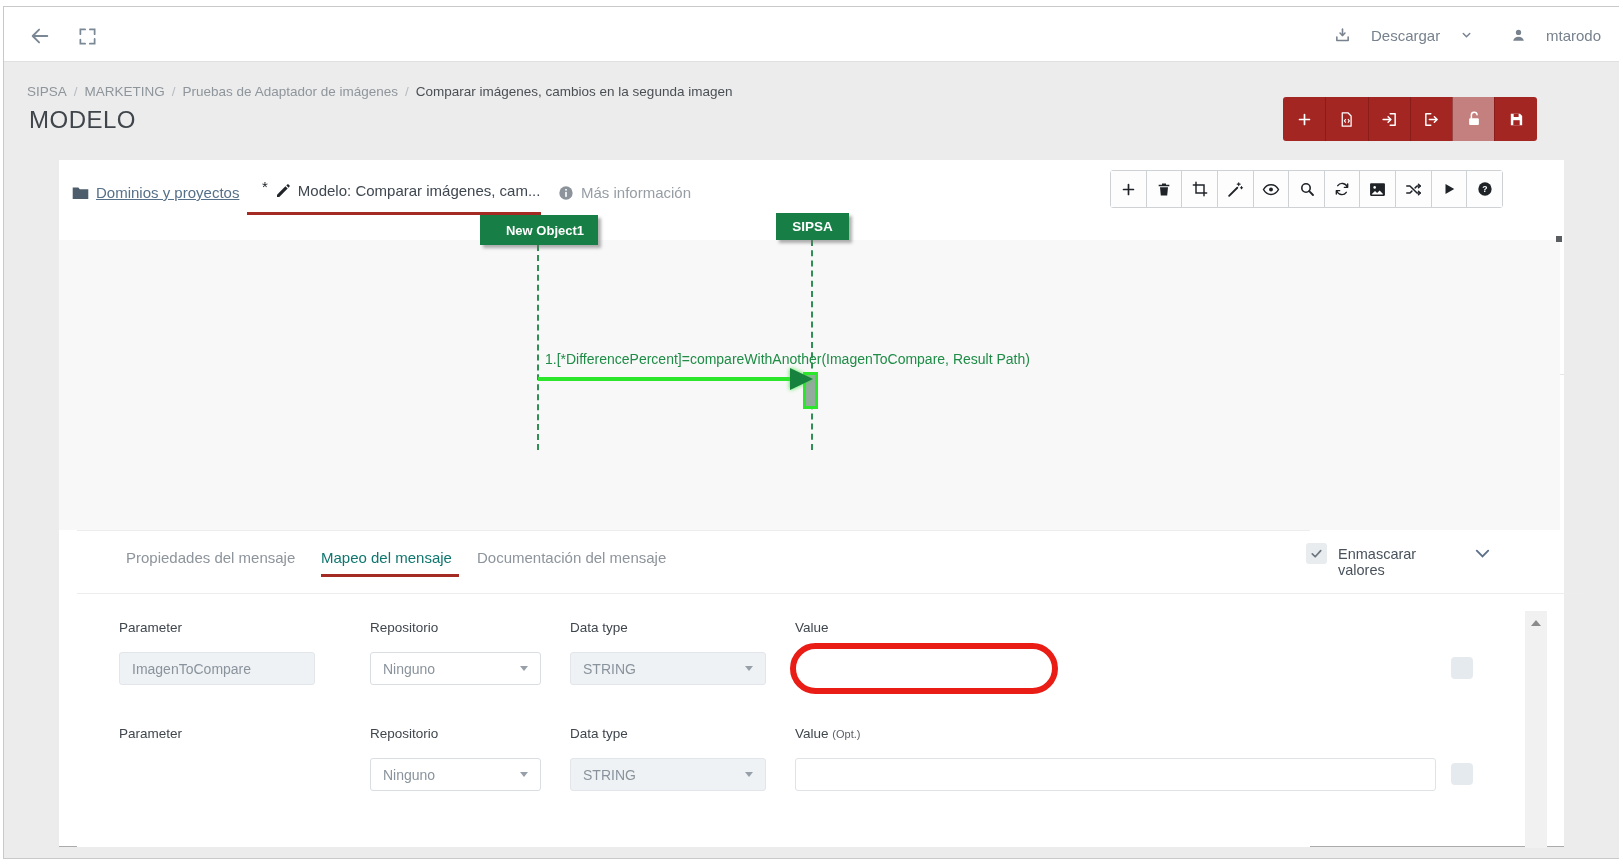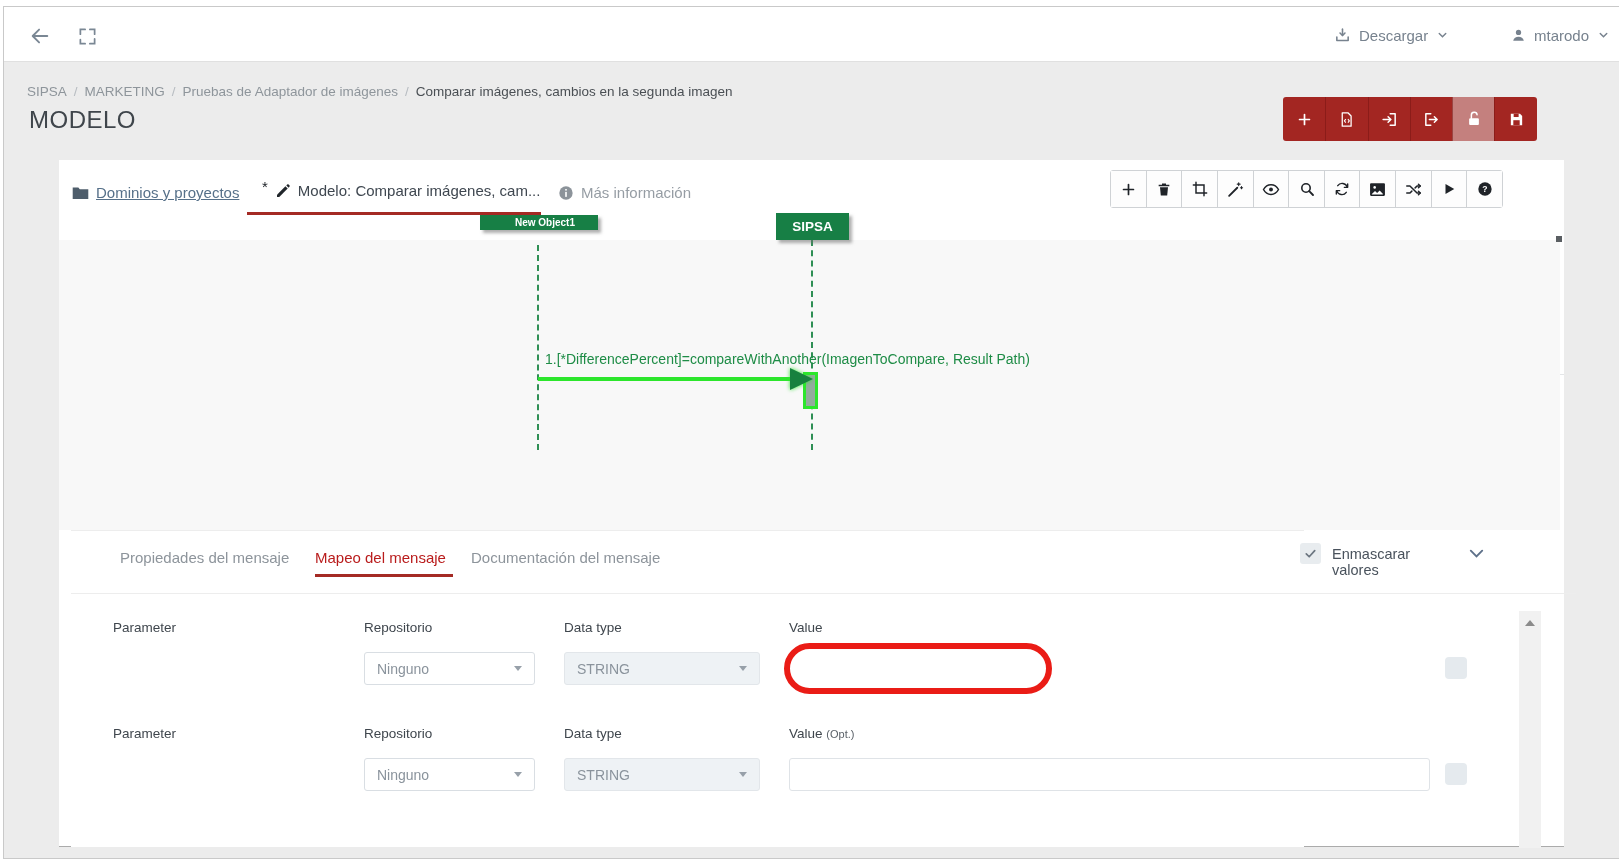--- a/index.html
+++ b/index.html
@@ -10,21 +10,21 @@
   }
   .abs { position:absolute; }
   svg { display:block; }
 
   
   #frame { left:3px; top:6px; width:1616px; height:853px; border:1px solid #c9c9c9; background:#fff; }
 
   
   #topbar { left:4px; top:7px; width:1615px; height:55px; background:#fff; border-bottom:1px solid #e0e0e0; }
   .tb-icon-btn { position:absolute; top:18px; color:#7a8794; cursor:pointer; }
-  .tb-group { position:absolute; top:20px; display:flex; align-items:center; gap:8px; color:#77828e; font-size:15px; cursor:pointer; }
+  .tb-group { position:absolute; top:20px; display:flex; align-items:center; gap:20px; color:#77828e; font-size:15px; cursor:pointer; }
 
   
   #pagebg { left:4px; top:62px; width:1615px; height:796px; background:#ececec; }
 
   
   #breadcrumb { left:27px; top:84px; font-size:13.5px; color:#8e959b; display:flex; gap:7px; }
   #breadcrumb .crumb { color:#8e959b; }
   #breadcrumb .crumb.last { color:#4a4f54; }
   #breadcrumb .sep { color:#b7bcc1; }
   #page-title { left:29px; top:106px; font-size:24px; color:#3f454b; letter-spacing:.5px; }
@@ -50,38 +50,38 @@
   
   #canvas-toolbar { left:1051px; top:10px; width:393px; height:38px; display:flex; border:1px solid #cfd2d5; border-radius:3px; background:#fff; position:absolute; }
   .ct-btn { flex:1; display:flex; align-items:center; justify-content:center; color:#1f2328; border-left:1px solid #cfd2d5; cursor:pointer; background:#fdfdfd; }
   .ct-btn:first-child { border-left:none; }
 
   
   #canvas { left:0; top:80px; width:1501px; height:290px; background:#f8f8f8; position:absolute; }
   #canvas-handle { left:1497px; top:76px; width:6px; height:6px; background:#5a5e62; position:absolute; }
 
   .actor-box { position:absolute; background:#177f45; color:#fff; font-weight:bold; display:flex; align-items:center; justify-content:center; box-shadow:3px 3px 3px rgba(110,110,110,.55); cursor:pointer; }
-  #actor-0 { left:421px; top:55px; width:118px; height:15px; font-size:10px;padding-left:12px; }
+  #actor-0 { left:421px; top:55px; width:118px; height:30px; font-size:13px;padding-left:12px; }
   #actor-1 { left:717px; top:53px; width:73px; height:27px; font-size:13.5px; }
   .lifeline { position:absolute; width:0; border-left:2px dashed #2f8f55; }
   #lifeline-0 { left:478px; top:85px; height:205px; }
   #lifeline-1 { left:752px; top:80px; height:210px; }
 
   #msg-text { position:absolute; left:486px; top:191px; font-size:14px; color:#1e8c46; white-space:nowrap; cursor:pointer; }
   #msg-line { position:absolute; left:479px; top:217px; width:254px; height:4px; background:#2ce62c; }
   #msg-arrowhead { position:absolute; left:731px; top:208px; width:0; height:0;
     border-left:23px solid #17813e; border-top:11px solid transparent; border-bottom:11px solid transparent;
     filter:drop-shadow(0 0 2px #2ce62c); }
   #activation-bar { position:absolute; left:744px; top:212px; width:15px; height:37px; border:3px solid #2ce62c; background:#93ab9d; }
 
   
-  #panel { left:12px; top:370px; width:1233px; height:317px; background:#fff; border-top:1px solid #ededed; position:absolute; }
+  #panel { left:18px; top:370px; width:1233px; height:317px; background:#fff; border-top:1px solid #ededed; position:absolute; }
   .ptab { position:absolute; top:18px; font-size:15px; color:#8d949b; cursor:pointer; white-space:nowrap; }
   #ptab-0 { left:49px; }
-  #ptab-1 { left:244px; color:#b91c1c; }
+  #ptab-1 { left:244px; color:#0f766e; }
   #ptab-2 { left:400px; }
   #ptab-underline { position:absolute; left:244px; top:43px; width:138px; height:3px; background:#a42a24; }
   #panel-header-line { position:absolute; left:0; top:62px; width:1505px; height:1px; background:#ededed; }
 
   #mask-check { position:absolute; left:1229px; top:12px; width:21px; height:21px; background:#e8ecef; border-radius:3px; display:flex; align-items:center; justify-content:center; cursor:pointer; }
   #mask-label { position:absolute; left:1261px; top:15px; font-size:14.5px; color:#49525c; }
   #panel-collapse { position:absolute; left:1396px; top:13px; color:#5e718a; cursor:pointer; }
 
   .f-label { position:absolute; font-size:13.5px; color:#3f464d; }
   .f-label .opt { font-size:11px; color:#5a6168; }
@@ -384,20 +384,21 @@
             </svg></span>
       </div>
 
       <div class="f-label" style="left:42px;top:89px;">Parameter</div>
       <div class="f-label" style="left:293px;top:89px;">Repositorio</div>
       <div class="f-label" style="left:493px;top:89px;">Data type</div>
       <div class="f-label" style="left:718px;top:89px;">
         <span>Value</span>
       </div>
 
+      <div class="f-input" style="left:42px;top:121px;width:196px;">ImagenToCompare</div>
       <div class="f-select white" style="left:293px;top:121px;width:171px;">
         <span>Ninguno</span>
         <span class="caret"></span>
       </div>
       <div class="f-select gray" style="left:493px;top:121px;width:196px;">
         <span>STRING</span>
         <span class="caret"></span>
       </div>
       <div class="side-sq" style="left:1374px;top:126px;"></div>
       <div id="red-oval"></div>

